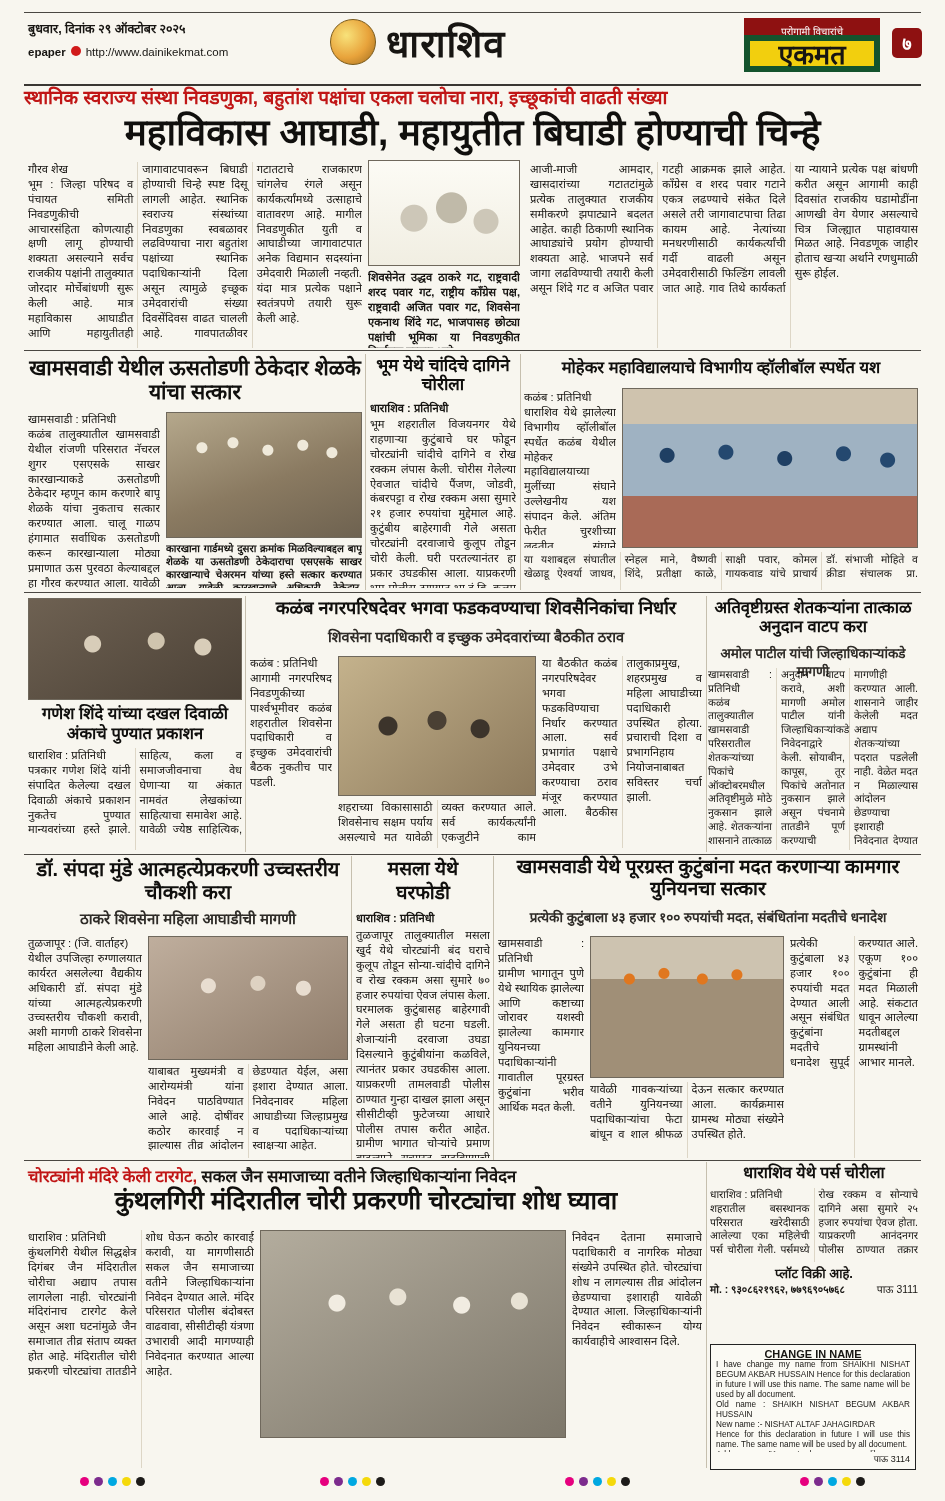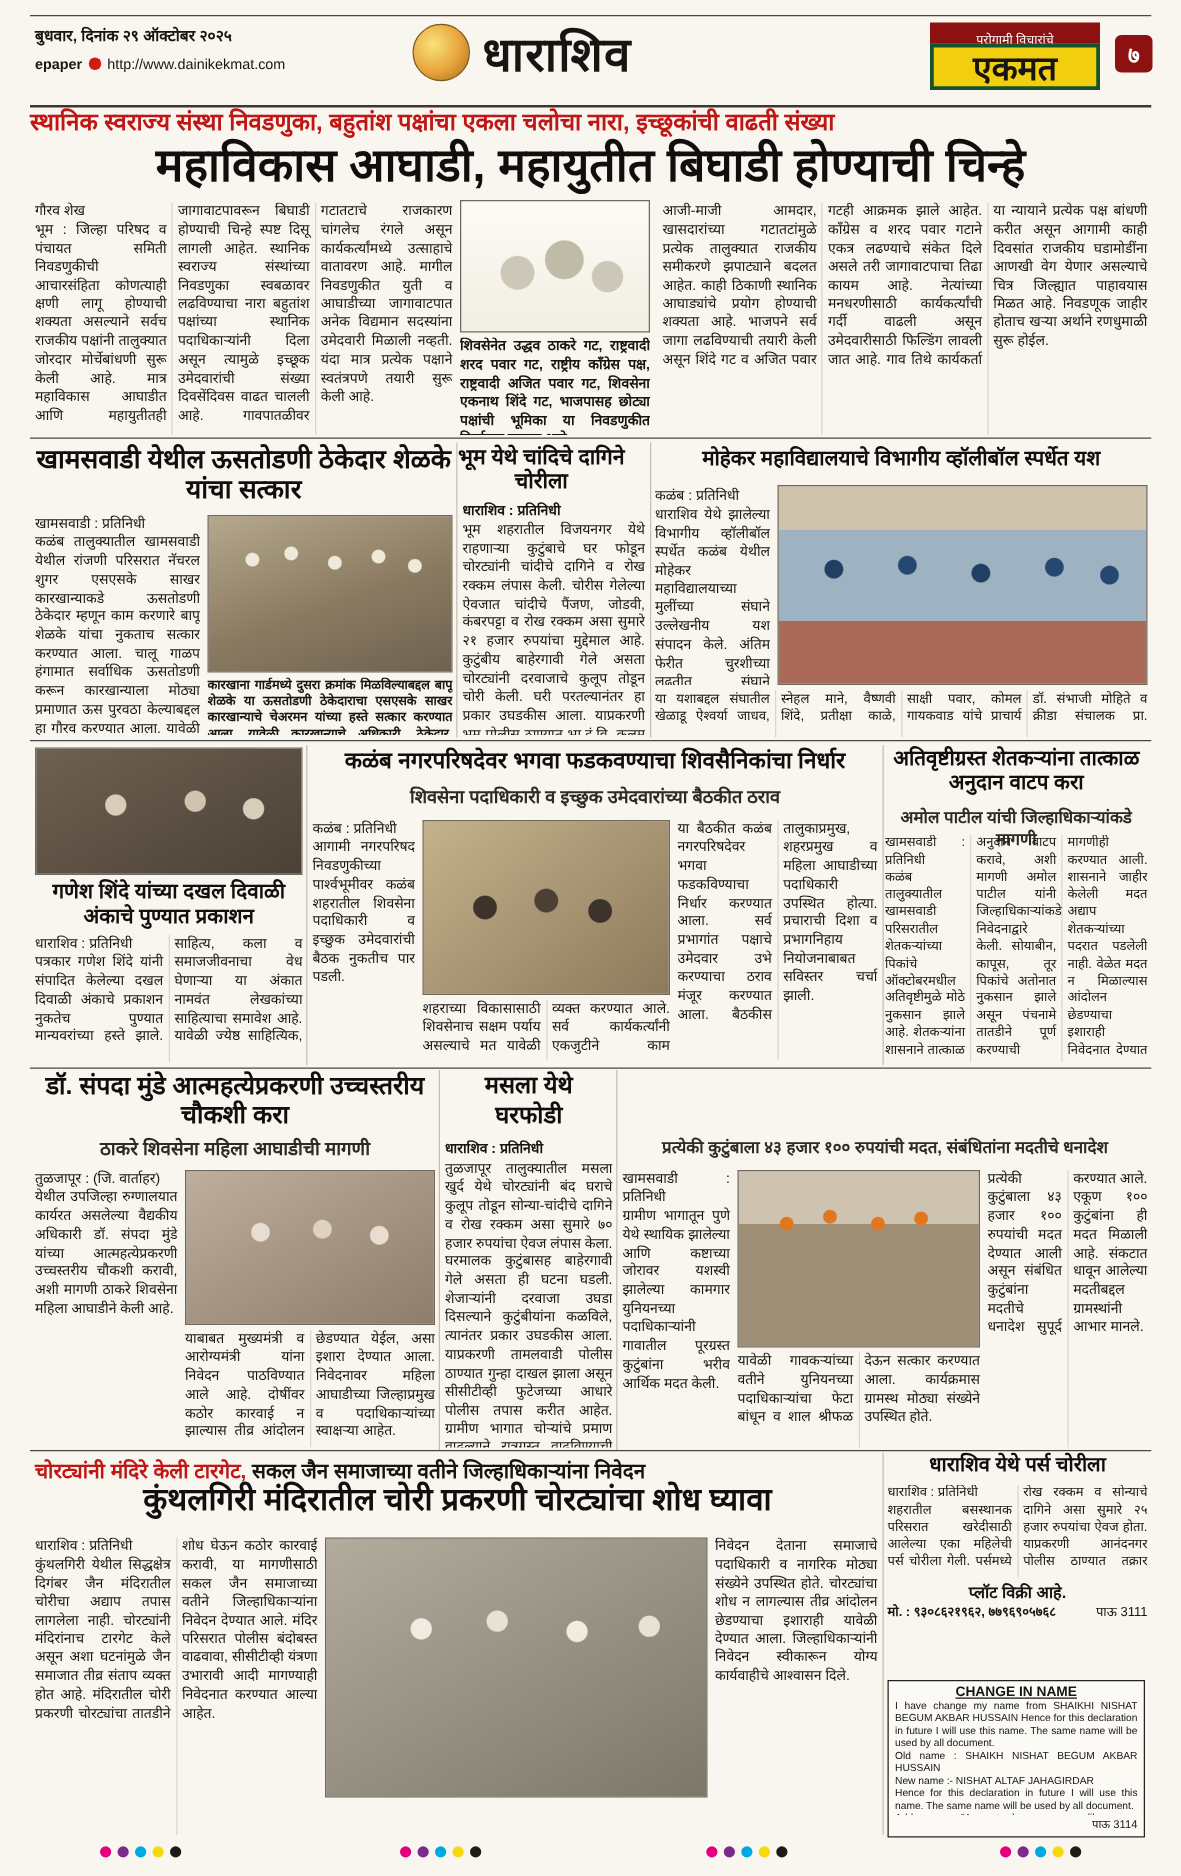--- a/index.html
+++ b/index.html
@@ -39,21 +39,21 @@
   <div class="abs" style="left:28px;top:46px;display:flex;gap:5px">
     <span style="font-size:11.5px;font-weight:bold">epaper</span>
     <span style="width:10px;height:10px;border-radius:50%;background:#d11a1a;display:inline-block"></span>
     <span style="font-size:11.5px">http://www.dainikekmat.com</span>
   </div>
   <div class="abs" style="left:330px;top:16px;display:flex;align-items:center;gap:10px">
     <span style="width:44px;height:44px;border-radius:50%;background:radial-gradient(circle at 35% 35%,#f8e27a,#e8a33b 55%,#9c6a1f);border:1px solid #7a5a1a;display:inline-block"></span>
     <span style="font-size:38px;font-weight:bold;letter-spacing:1px">धाराशिव</span>
   </div>
   <div class="abs" style="left:744px;top:18px;width:136px;background:#8e1111;color:#fff;font-size:10px;text-align:center;padding:6px 0">पुरोगामी विचारांचे</div>
-  <div class="abs" style="left:744px;top:35px;width:136px;height:37px;background:#f2cf0e;border:3px solid #14532d;display:flex;align-items:center;justify-content:center;font-size:27px;font-weight:bold;box-sizing:border-box">एकमत</div>
+  <div class="abs" style="left:744px;top:35px;width:136px;height:37px;background:#f2cf0e;border:6px solid #14532d;display:flex;align-items:center;justify-content:center;font-size:27px;font-weight:bold;box-sizing:border-box">एकमत</div>
   <div class="abs" style="left:892px;top:28px;width:30px;height:30px;background:#8e1111;border-radius:5px;color:#fff;display:flex;align-items:center;justify-content:center;font-size:18px;font-weight:bold">७</div>
   <div class="hr" style="top:84px;border-top:2px solid #3a3733"></div>
 
   <div class="abs kick" style="left:24px;top:84px;width:897px;text-align:left;font-size:19px">स्थानिक स्वराज्य संस्था निवडणुका, बहुतांश पक्षांचा एकला चलोचा नारा, इच्छूकांची वाढती संख्या</div>
   <div class="abs hl" style="left:24px;top:112px;width:897px;font-size:37px">महाविकास आघाडी, महायुतीत बिघाडी होण्याची चिन्हे</div>
   <div class="abs body c3" style="left:28px;top:162px;width:334px;height:186px">गौरव शेख
 भूम : जिल्हा परिषद व पंचायत समिती निवडणुकीची आचारसंहिता कोणत्याही क्षणी लागू होण्याची शक्यता असल्याने सर्वच राजकीय पक्षांनी तालुक्यात जोरदार मोर्चेबांधणी सुरू केली आहे. मात्र महाविकास आघाडीत आणि महायुतीतही जागावाटपावरून बिघाडी होण्याची चिन्हे स्पष्ट दिसू लागली आहेत. स्थानिक स्वराज्य संस्थांच्या निवडणुका स्वबळावर लढविण्याचा नारा बहुतांश पक्षांच्या स्थानिक पदाधिकाऱ्यांनी दिला असून त्यामुळे इच्छूक उमेदवारांची संख्या दिवसेंदिवस वाढत चालली आहे. गावपातळीवर गटातटाचे राजकारण चांगलेच रंगले असून कार्यकर्त्यांमध्ये उत्साहाचे वातावरण आहे. मागील निवडणुकीत युती व आघाडीच्या जागावाटपात अनेक विद्यमान सदस्यांना उमेदवारी मिळाली नव्हती. यंदा मात्र प्रत्येक पक्षाने स्वतंत्रपणे तयारी सुरू केली आहे.</div>
   <div class="abs photo ph-cartoon" style="left:368px;top:160px;width:152px;height:106px"></div>
   <div class="abs body" style="left:368px;top:270px;width:152px;height:78px;font-weight:bold">शिवसेनेत उद्धव ठाकरे गट, राष्ट्रवादी शरद पवार गट, राष्ट्रीय काँग्रेस पक्ष, राष्ट्रवादी अजित पवार गट, शिवसेना एकनाथ शिंदे गट, भाजपासह छोट्या पक्षांची भूमिका या निवडणुकीत निर्णायक ठरणार आहे.</div>
   <div class="abs body c3" style="left:530px;top:162px;width:388px;height:186px">आजी-माजी आमदार, खासदारांच्या गटातटांमुळे प्रत्येक तालुक्यात राजकीय समीकरणे झपाट्याने बदलत आहेत. काही ठिकाणी स्थानिक आघाड्यांचे प्रयोग होण्याची शक्यता आहे. भाजपने सर्व जागा लढविण्याची तयारी केली असून शिंदे गट व अजित पवार गटही आक्रमक झाले आहेत. काँग्रेस व शरद पवार गटाने एकत्र लढण्याचे संकेत दिले असले तरी जागावाटपाचा तिढा कायम आहे. नेत्यांच्या मनधरणीसाठी कार्यकर्त्यांची गर्दी वाढली असून उमेदवारीसाठी फिल्डिंग लावली जात आहे. गाव तिथे कार्यकर्ता या न्यायाने प्रत्येक पक्ष बांधणी करीत असून आगामी काही दिवसांत राजकीय घडामोडींना आणखी वेग येणार असल्याचे चित्र जिल्ह्यात पाहावयास मिळत आहे. निवडणूक जाहीर होताच खऱ्या अर्थाने रणधुमाळी सुरू होईल.</div>
@@ -61,21 +61,21 @@
   <div class="hr" style="top:350px"></div>
   <div class="vr" style="left:365px;top:354px;height:236px"></div>
   <div class="vr" style="left:520px;top:354px;height:236px"></div>
 
   <div class="abs hl" style="left:28px;top:356px;width:334px;font-size:21px">खामसवाडी येथील ऊसतोडणी ठेकेदार शेळके यांचा सत्कार</div>
   <div class="abs body" style="left:28px;top:412px;width:132px;height:176px">खामसवाडी : प्रतिनिधी
 कळंब तालुक्यातील खामसवाडी येथील रांजणी परिसरात नॅचरल शुगर एसएसके साखर कारखान्याकडे ऊसतोडणी ठेकेदार म्हणून काम करणारे बापू शेळके यांचा नुकताच सत्कार करण्यात आला. चालू गाळप हंगामात सर्वाधिक ऊसतोडणी करून कारखान्याला मोठ्या प्रमाणात ऊस पुरवठा केल्याबद्दल हा गौरव करण्यात आला. यावेळी पदाधिकारी व शेतकरी मोठ्या संख्येने उपस्थित होते.</div>
   <div class="abs photo ph-satkar" style="left:166px;top:412px;width:196px;height:126px"></div>
   <div class="abs cap" style="left:166px;top:542px;width:196px;height:46px">कारखाना गार्डमध्ये दुसरा क्रमांक मिळविल्याबद्दल बापू शेळके या ऊसतोडणी ठेकेदाराचा एसएसके साखर कारखान्याचे चेअरमन यांच्या हस्ते सत्कार करण्यात आला. यावेळी कारखान्याचे अधिकारी, ठेकेदार, शेतकरी मोठ्या संख्येने उपस्थित होते.</div>
 
-  <div class="abs hl" style="left:360px;top:356px;width:146px;font-size:17px">भूम येथे चांदिचे दागिने चोरीला</div>
+  <div class="abs hl" style="left:370px;top:356px;width:146px;font-size:17px">भूम येथे चांदिचे दागिने चोरीला</div>
   <div class="abs dl" style="left:370px;top:400px;width:146px">धाराशिव : प्रतिनिधी</div>
   <div class="abs body" style="left:370px;top:417px;width:146px;height:171px">भूम शहरातील विजयनगर येथे राहणाऱ्या कुटुंबाचे घर फोडून चोरट्यांनी चांदीचे दागिने व रोख रक्कम लंपास केली. चोरीस गेलेल्या ऐवजात चांदीचे पैंजण, जोडवी, कंबरपट्टा व रोख रक्कम असा सुमारे २१ हजार रुपयांचा मुद्देमाल आहे. कुटुंबीय बाहेरगावी गेले असता चोरट्यांनी दरवाजाचे कुलूप तोडून चोरी केली. घरी परतल्यानंतर हा प्रकार उघडकीस आला. याप्रकरणी भूम पोलीस ठाण्यात भा.दं.वि. कलम ४५४, ४५७, ३८० अन्वये गुन्हा दाखल करण्यात आला असून पुढील तपास सुरू आहे. परिसरात चोऱ्यांचे सत्र वाढल्याने नागरिकांमध्ये भीतीचे वातावरण आहे.</div>
 
   <div class="abs hl" style="left:524px;top:358px;width:394px;font-size:16.5px">मोहेकर महाविद्यालयाचे विभागीय व्हॉलीबॉल स्पर्धेत यश</div>
   <div class="abs body" style="left:524px;top:390px;width:92px;height:158px">कळंब : प्रतिनिधी
 धाराशिव येथे झालेल्या विभागीय व्हॉलीबॉल स्पर्धेत कळंब येथील मोहेकर महाविद्यालयाच्या मुलींच्या संघाने उल्लेखनीय यश संपादन केले. अंतिम फेरीत चुरशीच्या लढतीत संघाने विजेतेपद पटकावले. स्पर्धेपूर्वी संघाचा कठोर सराव घेण्यात आला होता.</div>
   <div class="abs photo ph-volley" style="left:622px;top:388px;width:296px;height:160px"></div>
   <div class="abs body c4" style="left:524px;top:552px;width:394px;height:38px;font-size:10.6px">या यशाबद्दल संघातील खेळाडू ऐश्वर्या जाधव, स्नेहल माने, वैष्णवी शिंदे, प्रतीक्षा काळे, साक्षी पवार, कोमल गायकवाड यांचे प्राचार्य डॉ. संभाजी मोहिते व क्रीडा संचालक प्रा. सतीश काळे यांनी अभिनंदन केले. संघाची राज्यस्तरीय स्पर्धेसाठी निवड झाली असून महाविद्यालयात आनंदाचे वातावरण आहे.</div>
 
   <div class="hr" style="top:592px"></div>
@@ -110,20 +110,21 @@
   <div class="abs body" style="left:28px;top:936px;width:114px;height:222px">तुळजापूर : (जि. वार्ताहर)
 येथील उपजिल्हा रुग्णालयात कार्यरत असलेल्या वैद्यकीय अधिकारी डॉ. संपदा मुंडे यांच्या आत्महत्येप्रकरणी उच्चस्तरीय चौकशी करावी, अशी मागणी ठाकरे शिवसेना महिला आघाडीने केली आहे.</div>
   <div class="abs photo ph-munde" style="left:148px;top:936px;width:200px;height:124px"></div>
   <div class="abs body c2" style="left:148px;top:1064px;width:200px;height:94px">याबाबत मुख्यमंत्री व आरोग्यमंत्री यांना निवेदन पाठविण्यात आले आहे. दोषींवर कठोर कारवाई न झाल्यास तीव्र आंदोलन छेडण्यात येईल, असा इशारा देण्यात आला. निवेदनावर महिला आघाडीच्या जिल्हाप्रमुख व पदाधिकाऱ्यांच्या स्वाक्षऱ्या आहेत.</div>
 
   <div class="abs hl" style="left:356px;top:858px;width:134px;font-size:19px">मसला येथे</div>
   <div class="abs hl" style="left:356px;top:882px;width:134px;font-size:19px">घरफोडी</div>
   <div class="abs dl" style="left:356px;top:910px;width:134px">धाराशिव : प्रतिनिधी</div>
   <div class="abs body" style="left:356px;top:928px;width:134px;height:230px">तुळजापूर तालुक्यातील मसला खुर्द येथे चोरट्यांनी बंद घराचे कुलूप तोडून सोन्या-चांदीचे दागिने व रोख रक्कम असा सुमारे ७० हजार रुपयांचा ऐवज लंपास केला. घरमालक कुटुंबासह बाहेरगावी गेले असता ही घटना घडली. शेजाऱ्यांनी दरवाजा उघडा दिसल्याने कुटुंबीयांना कळविले, त्यानंतर प्रकार उघडकीस आला. याप्रकरणी तामलवाडी पोलीस ठाण्यात गुन्हा दाखल झाला असून सीसीटीव्ही फुटेजच्या आधारे पोलीस तपास करीत आहेत. ग्रामीण भागात चोऱ्यांचे प्रमाण वाढल्याने रात्रगस्त वाढविण्याची मागणी नागरिकांतून होत आहे.</div>
 
+  <div class="abs hl" style="left:498px;top:856px;width:420px;font-size:19px">खामसवाडी येथे पूरग्रस्त कुटुंबांना मदत करणाऱ्या कामगार युनियनचा सत्कार</div>
   <div class="abs sub" style="left:498px;top:908px;width:420px;font-size:13.5px">प्रत्येकी कुटुंबाला ४३ हजार १०० रुपयांची मदत, संबंधितांना मदतीचे धनादेश</div>
   <div class="abs body" style="left:498px;top:936px;width:86px;height:222px">खामसवाडी : प्रतिनिधी
 ग्रामीण भागातून पुणे येथे स्थायिक झालेल्या आणि कष्टाच्या जोरावर यशस्वी झालेल्या कामगार युनियनच्या पदाधिकाऱ्यांनी गावातील पूरग्रस्त कुटुंबांना भरीव आर्थिक मदत केली.</div>
   <div class="abs photo ph-union" style="left:590px;top:936px;width:194px;height:142px"></div>
   <div class="abs body c2" style="left:590px;top:1082px;width:194px;height:76px">यावेळी गावकऱ्यांच्या वतीने युनियनच्या पदाधिकाऱ्यांचा फेटा बांधून व शाल श्रीफळ देऊन सत्कार करण्यात आला. कार्यक्रमास ग्रामस्थ मोठ्या संख्येने उपस्थित होते.</div>
   <div class="abs body c2" style="left:790px;top:936px;width:128px;height:222px">प्रत्येकी कुटुंबाला ४३ हजार १०० रुपयांची मदत देण्यात आली असून संबंधित कुटुंबांना मदतीचे धनादेश सुपूर्द करण्यात आले. एकूण १०० कुटुंबांना ही मदत मिळाली आहे. संकटात धावून आलेल्या मदतीबद्दल ग्रामस्थांनी आभार मानले.</div>
 
   <div class="hr" style="top:1160px"></div>
   <div class="vr" style="left:706px;top:1162px;height:306px"></div>
 

